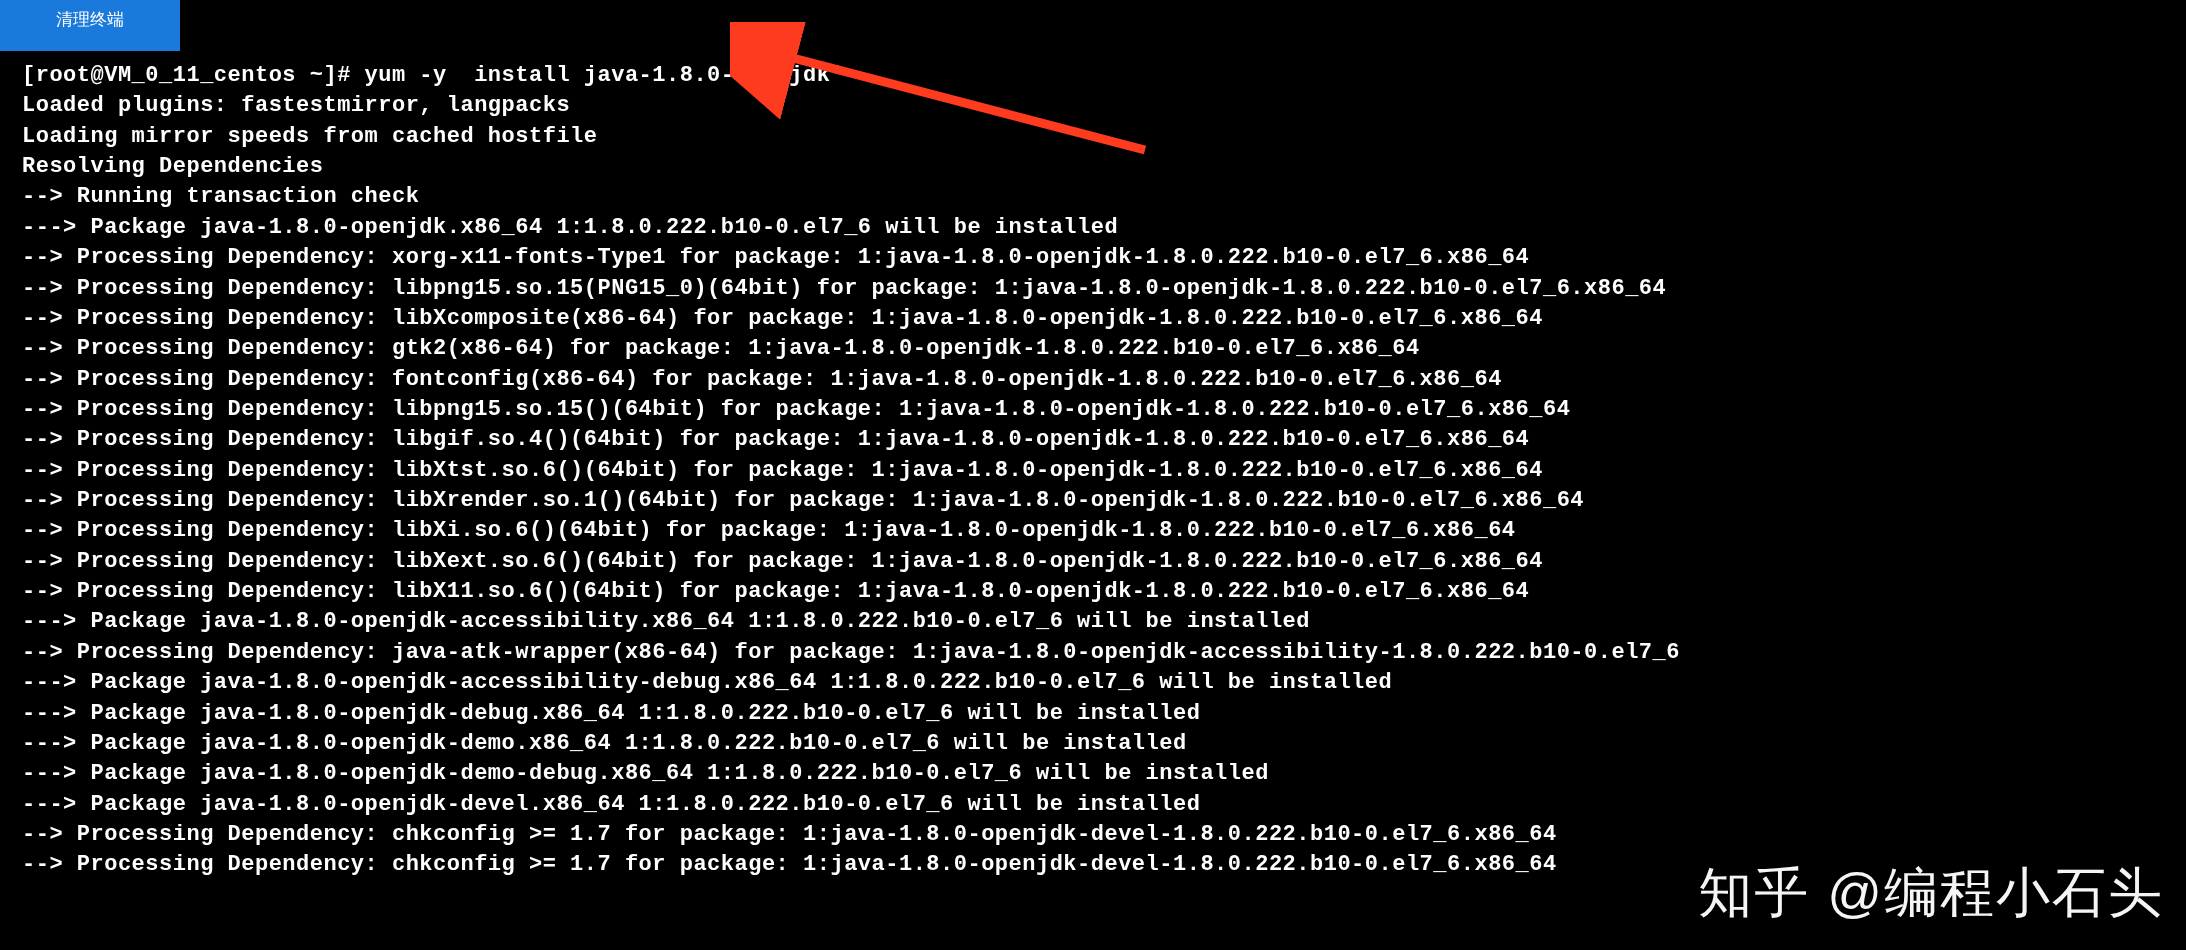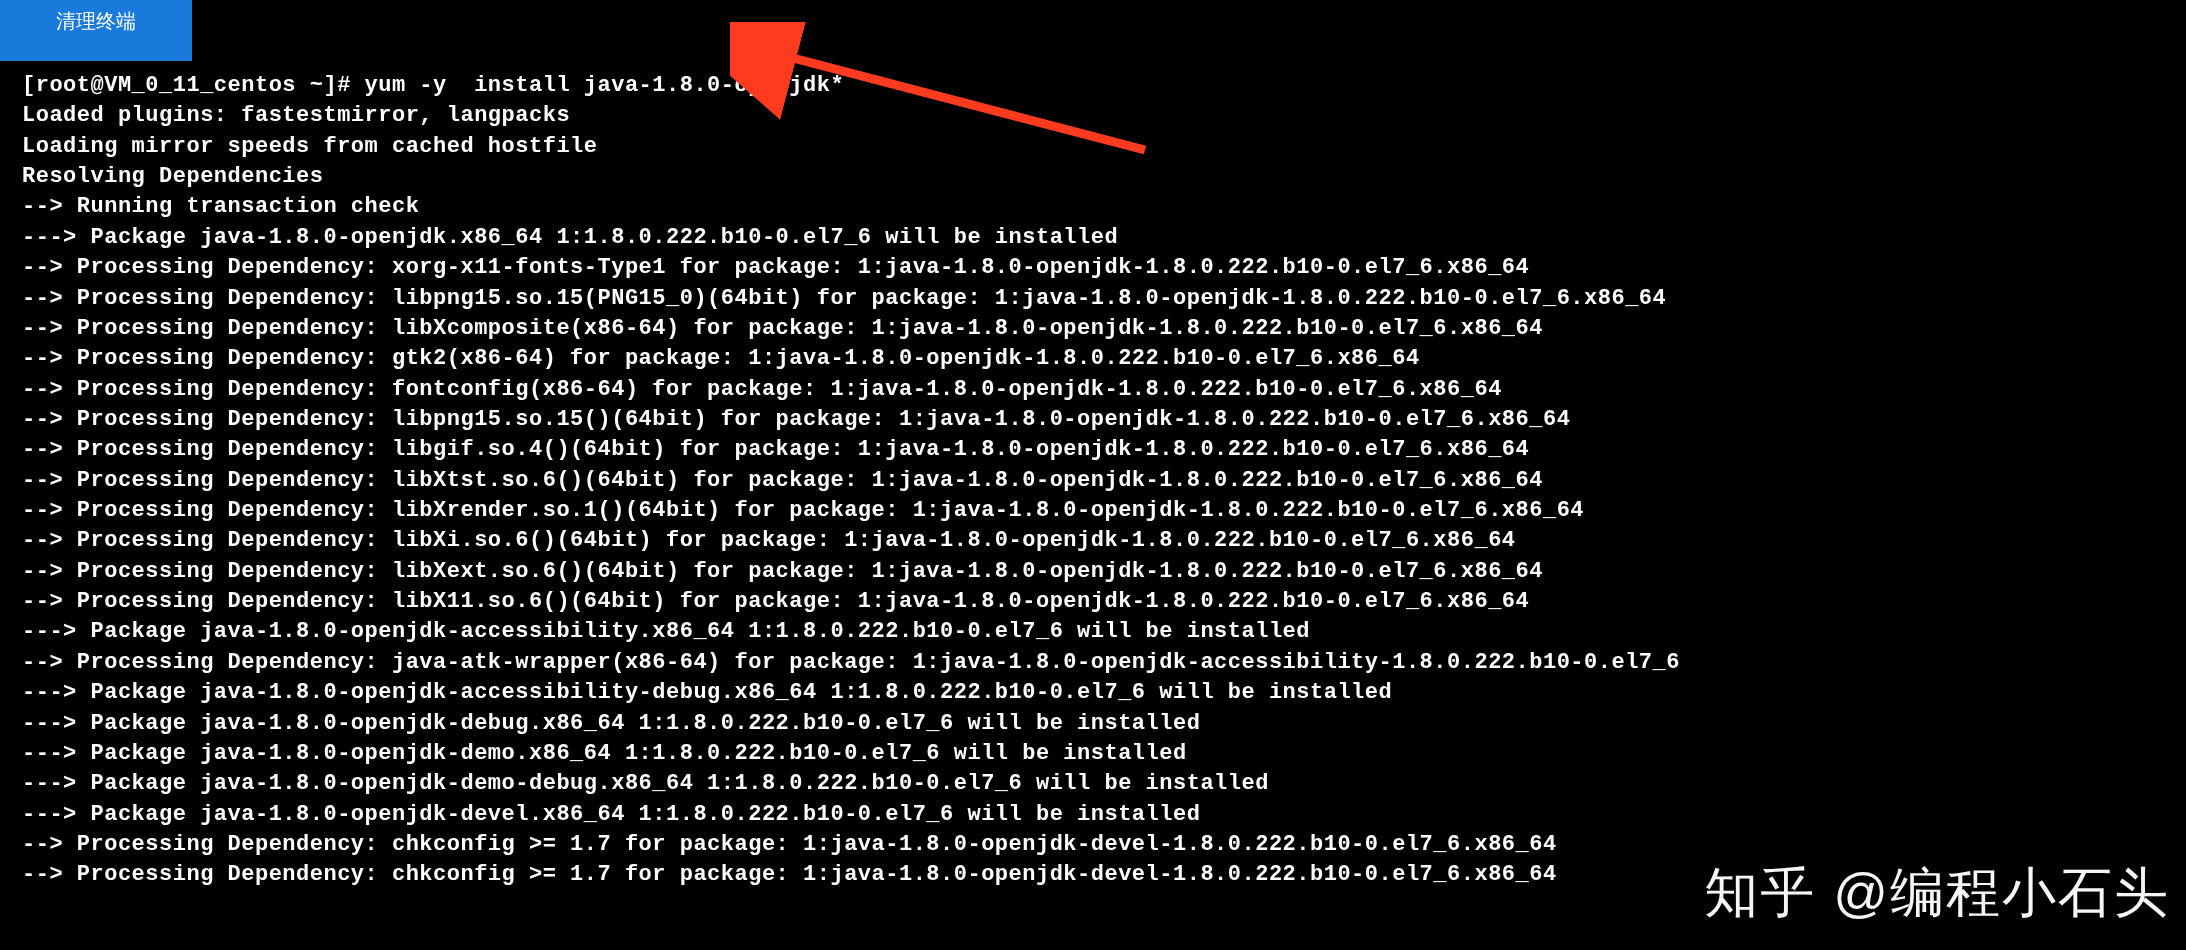--- a/index.html
+++ b/index.html
@@ -13,44 +13,44 @@
       overflow: hidden;
       position: relative;
     }
     .tab-bar {
       display: flex;
       background: #000000;
     }
     .tab {
       background: #1a7adb;
       color: #ffffff;
-      padding: 8px 56px 26px 56px;
+      padding: 8px 56px 20px 56px;
       font-family: Liberation Serif, serif;
-      font-size: 20px;
+      font-size: 17px;
       text-align: center;
     }
     .terminal {
       padding: 10px 0 0 10px;
       line-height: 1.38;
       white-space: pre;
       font-weight: bold;
       letter-spacing: 0.5px;
       margin-left: 12px;
     }
     .term-line { display: block; }
     .arrow-svg {
       position: absolute;
       top: 22px;
       left: 730px;
       z-index: 2;
       pointer-events: none;
     }
     .watermark {
       position: absolute;
-      right: 16px;
+      right: 22px;
       bottom: 20px;
       color: #f5f5f5;
       font-family: "Microsoft YaHei", sans-serif;
       font-size: 54px;
       font-weight: 400;
       z-index: 3;
       letter-spacing: 2px;
     }
   </style>
 </head>

